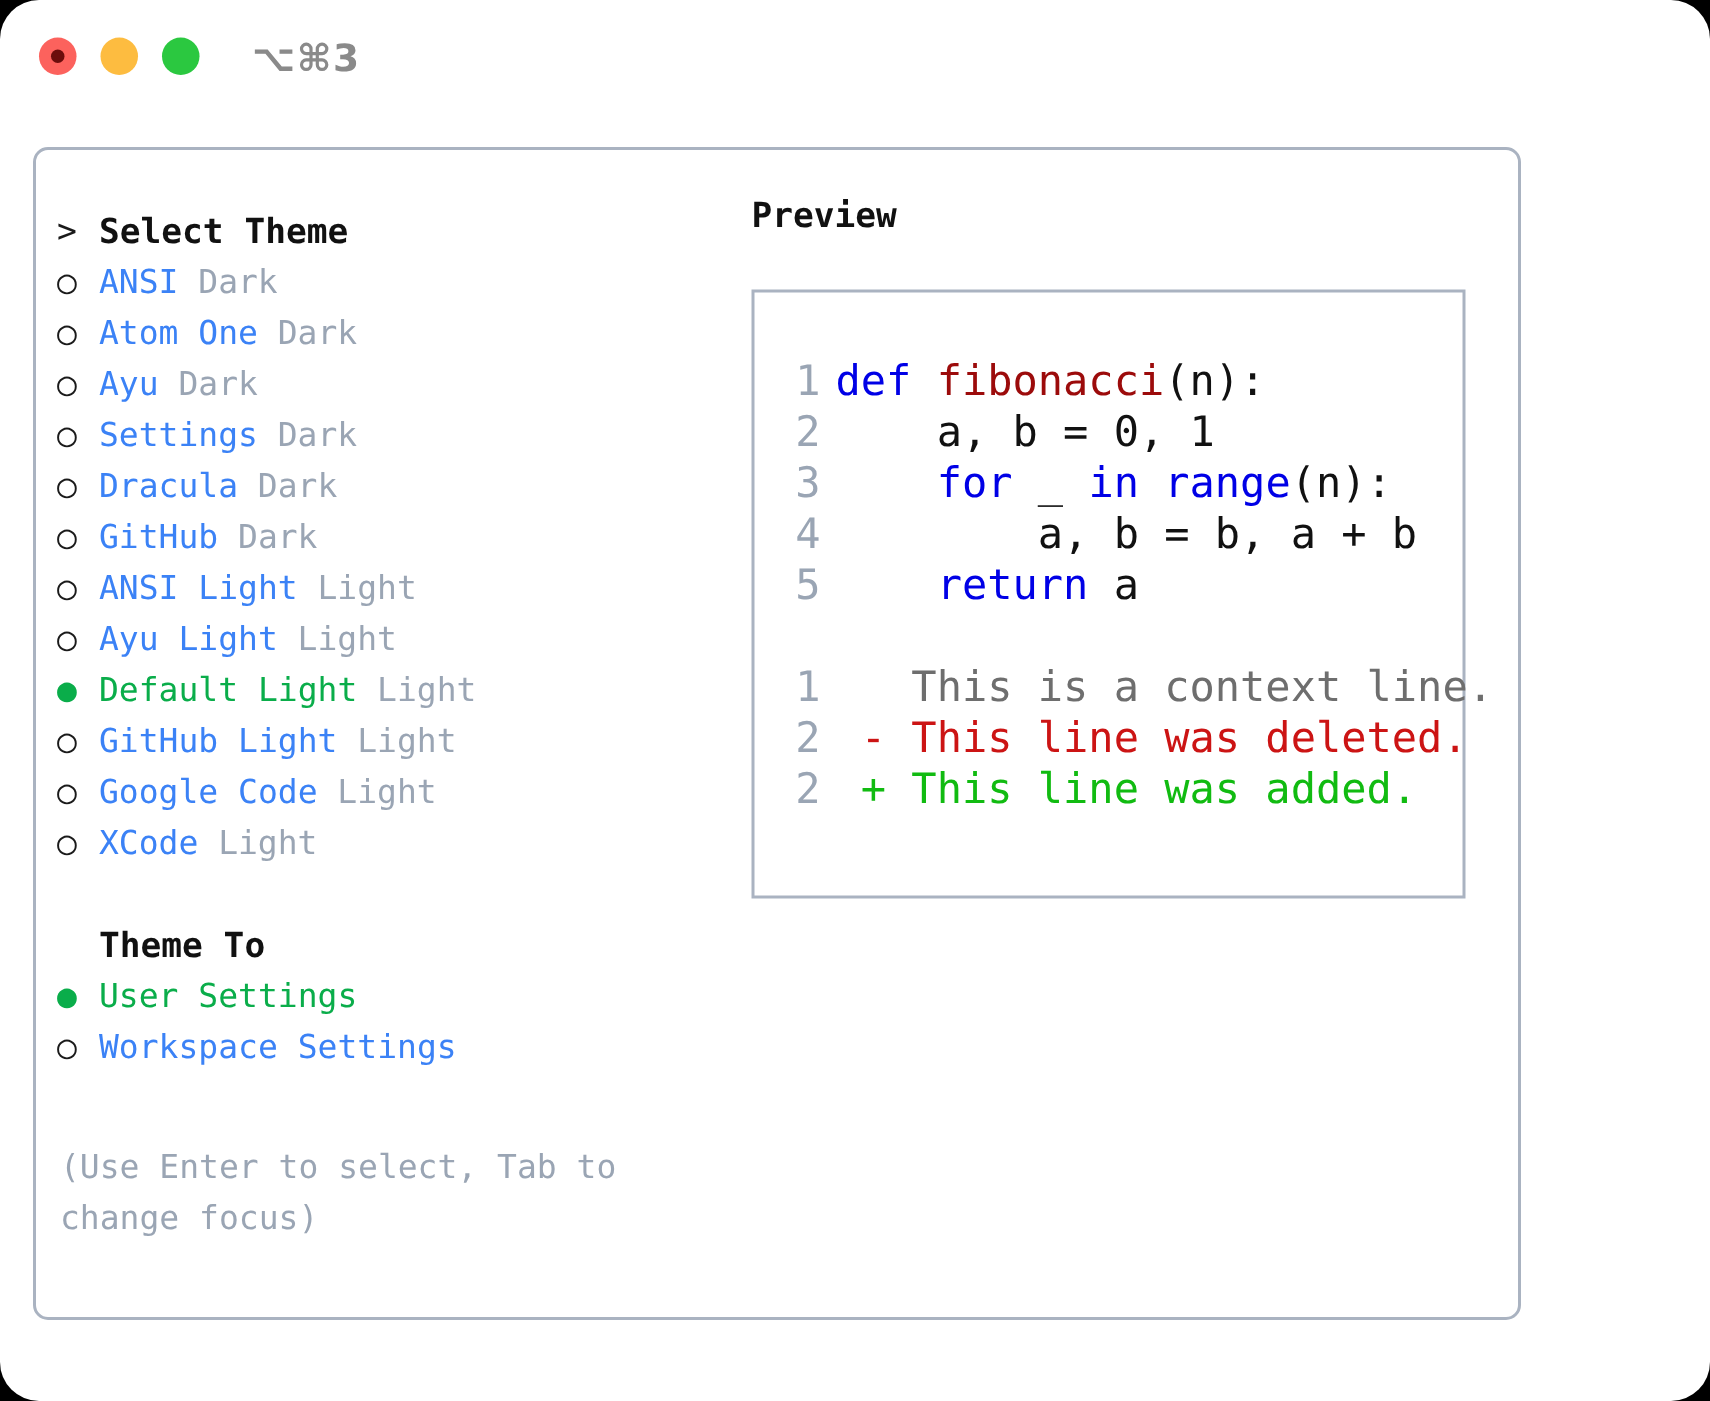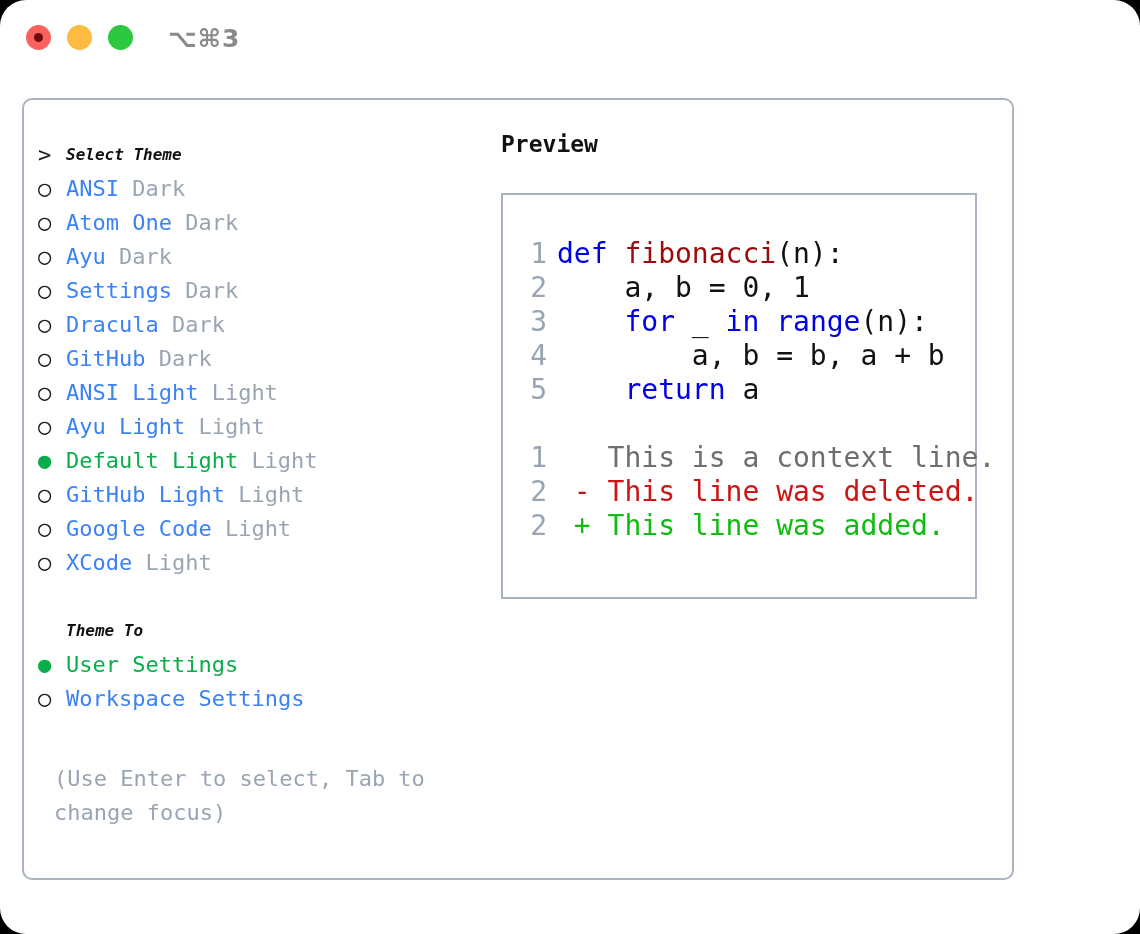--- a/index.html
+++ b/index.html
@@ -109,36 +109,35 @@
     font-size: 22px;
     color: #1a1a1a;
     text-align: left;
   }
   .marker.sel  { color: #0aad4a; }
   .marker.none { color: transparent; }
 
   .heading {
     font-weight: 700;
     color: #111111;
-    font-size: 16px;
-    font-style: italic;
+    font-size: 23px;
   }
 
   .label      { color: #3b82f6; }
   .label.sel  { color: #0aad4a; text-align: right; }
   .tag {
     color: #9aa5b4;
     margin-left: 0.6em;
   }
 
   .spacer { height: 34px; }
 
   .hint {
     position: absolute;
-    left: 30px;
+    left: 16px;
     top: 662px;
     width: 420px;
     font-size: 22px;
     line-height: 34px;
     color: #9aa5b4;
   }
 
   
   .right-col {
     position: absolute;

